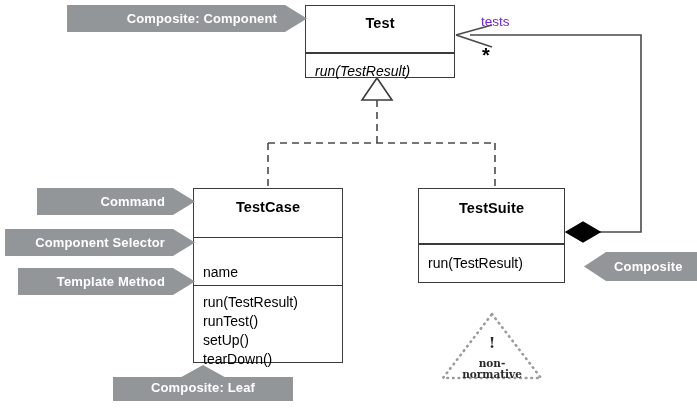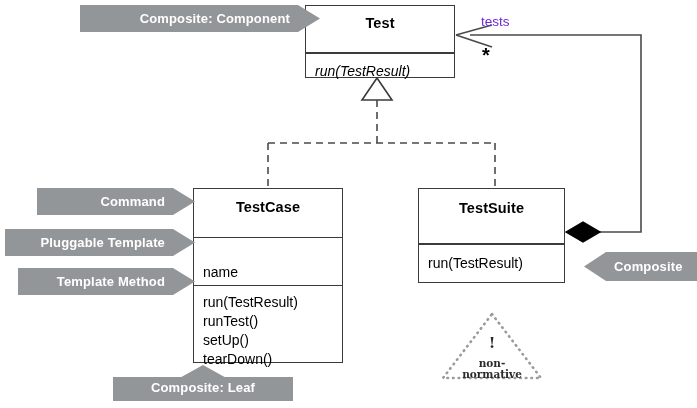--- a/index.html
+++ b/index.html
@@ -191,30 +191,30 @@
     <div class="uml-divider"></div>
     <div class="uml-divider" style="border-top-width:1.2px;"></div>
     <div class="uml-compartment" style="padding:9px 0 0 9px;">
       <div class="uml-member">run(TestResult)</div>
     </div>
   </div>
 
   <div class="edge-label" style="left:481px; top:14px;">tests</div>
   <div class="mult-label" style="left:482px; top:45px;">*</div>
 
-  <div class="banner banner-right" id="banner-composite-component" style="left:80px; top:5px; width:240px; height:27px;">
+  <div class="banner banner-right" id="banner-composite-component" style="left:67px; top:5px; width:240px; height:27px;">
     <span>Composite: Component</span>
   </div>
 
   <div class="banner banner-right" id="banner-command" style="left:37px; top:188px; width:158px; height:27px;">
     <span>Command</span>
   </div>
 
   <div class="banner banner-right" id="banner-pluggable-selector" style="left:5px; top:229px; width:190px; height:27px;">
-    <span>Pluggable Template</span>
+    <span>Component Selector</span>
   </div>
 
   <div class="banner banner-up" id="banner-composite-leaf" style="left:113px; top:365px; width:180px; height:36px;">
     <span>Composite: Leaf</span>
   </div>
 
   <div class="banner banner-right" id="banner-template-method" style="left:18px; top:268px; width:177px; height:27px;">
     <span>Template Method</span>
   </div>
 

